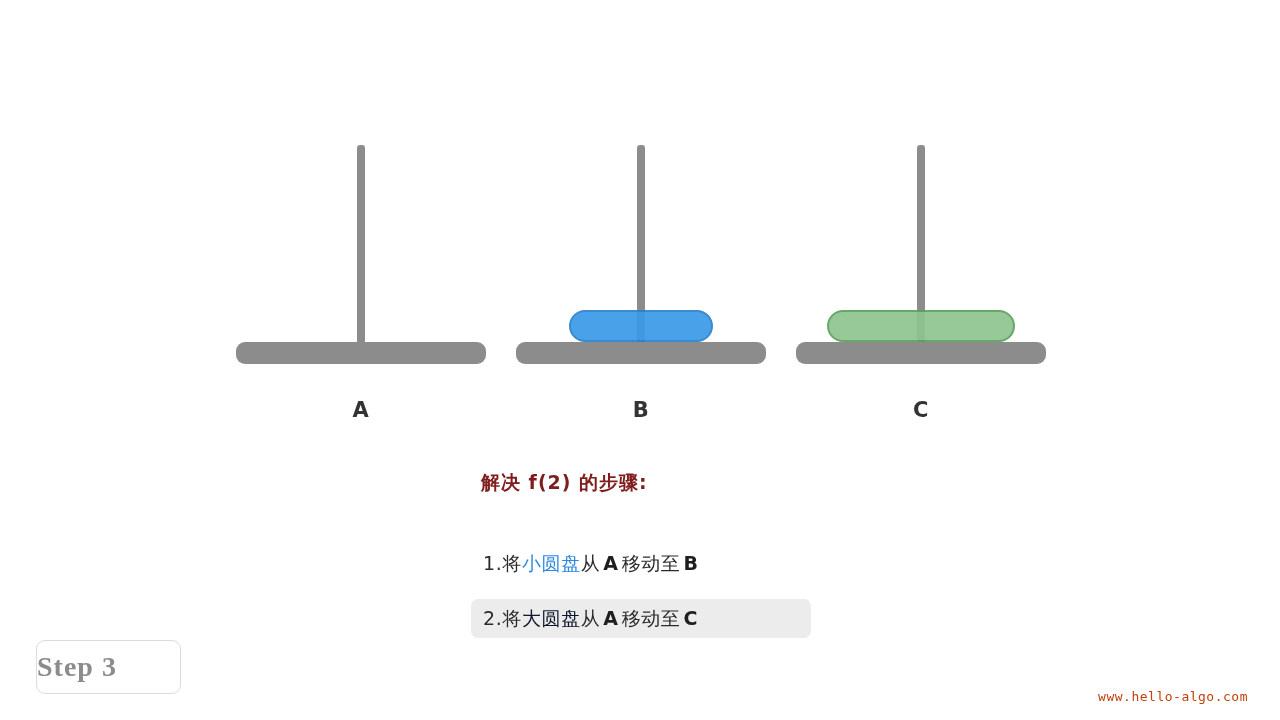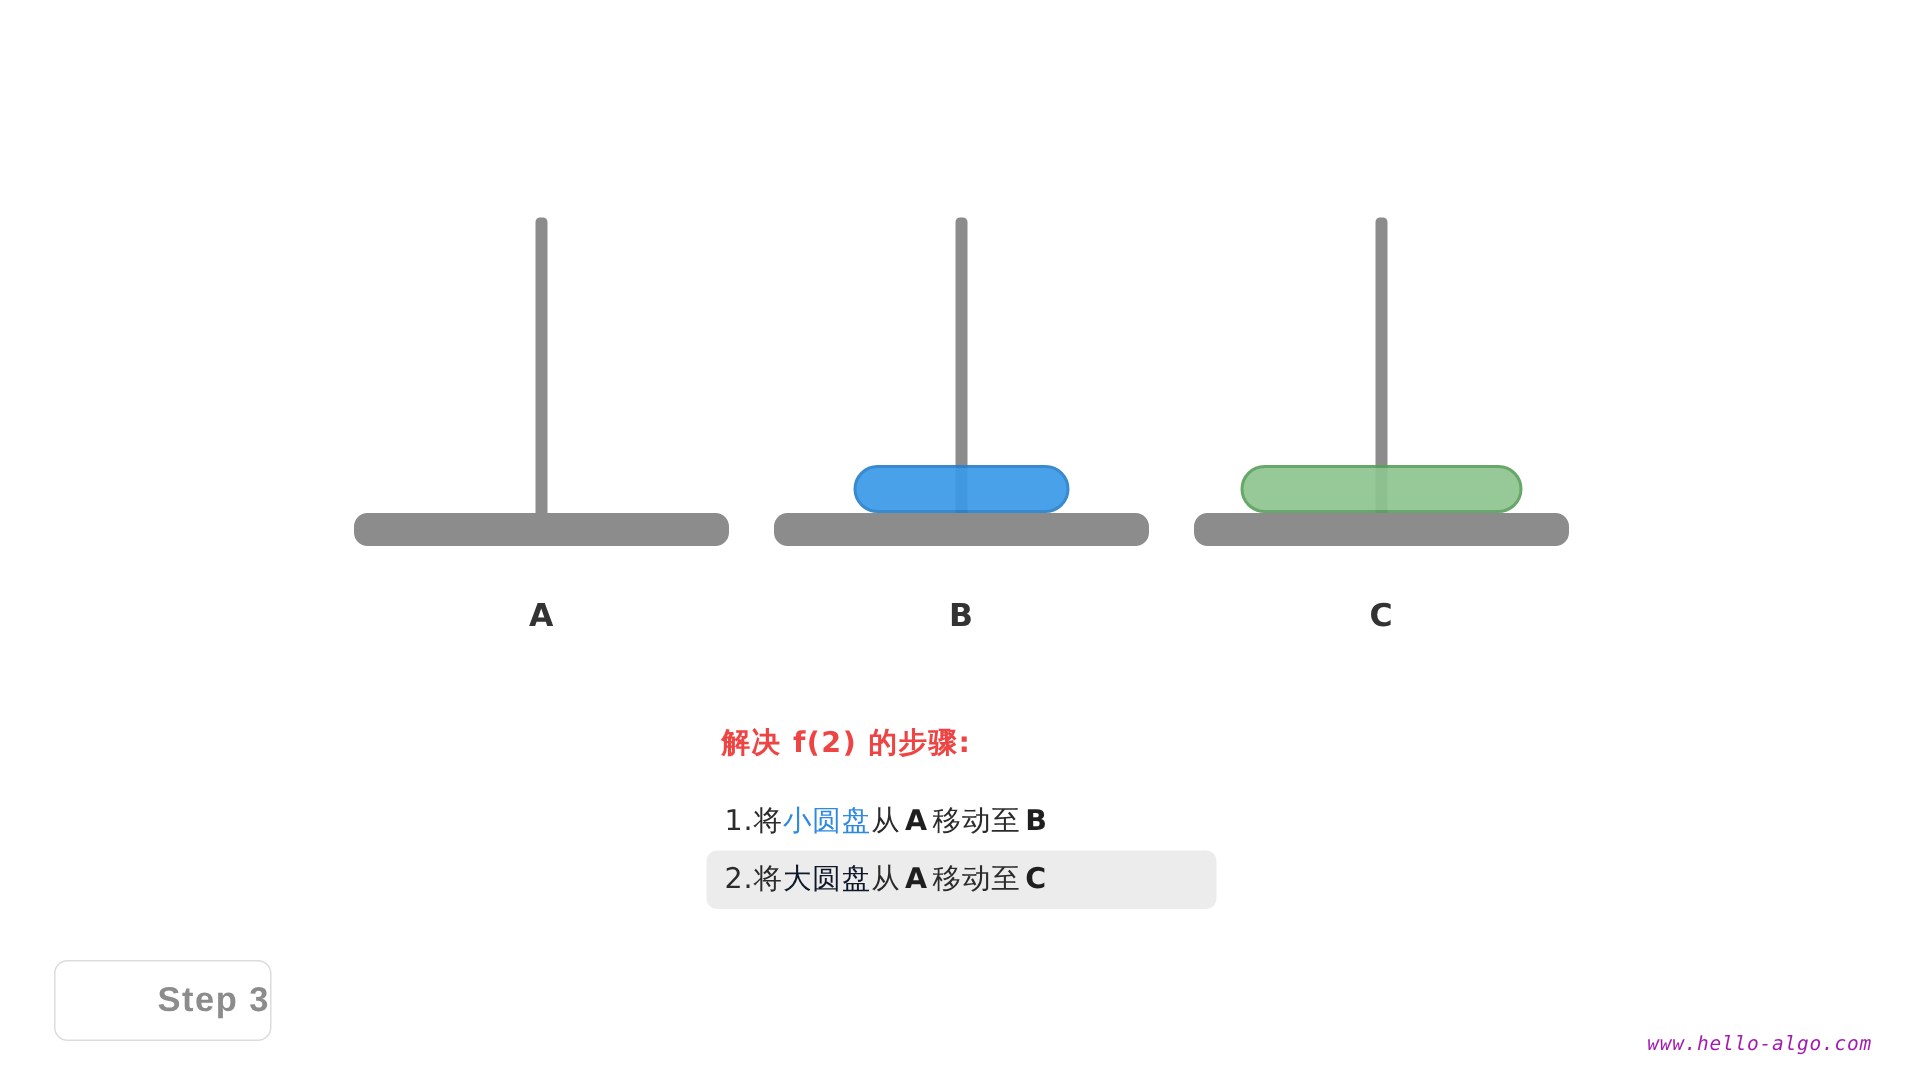--- a/index.html
+++ b/index.html
@@ -94,43 +94,44 @@
   
   #steps-panel {
     position: absolute;
     left: 0;
     top: 470px;
     width: 1280px;
   }
   #steps-title {
     position: absolute;
     left: 481px;
-    top: 12px;
+    top: 0;
     font-size: 19px;
     font-weight: bold;
-    color: #ef4444;
+    color: #7f1d1d;
     letter-spacing: 1px;
     white-space: nowrap;
   }
   #steps-list {
     position: absolute;
     left: 471px;
     top: 58px;
     width: 340px;
   }
   .step-row {
     height: 39px;
     line-height: 39px;
     padding: 0 12px;
     box-sizing: border-box;
     font-size: 19px;
     color: #2b2b2b;
     white-space: nowrap;
     border-radius: 7px;
     letter-spacing: 0.6px;
+    margin-top: 16px;
   }
   .step-row.highlight {
     background: #ececec;
   }
   .step-row .num { color: #2b2b2b; }
   .step-row .disk-word-small { color: #2e8ae0; }
   .step-row .disk-word-large { color: #0f172a; }
   .step-row .peg-name {
     font-weight: bold;
     color: #1f1f1f;
@@ -147,38 +148,37 @@
     border: 1.5px solid #dcdcdc;
     border-radius: 9px;
     background: #ffffff;
     box-sizing: border-box;
   }
   #step-badge-label {
     display: block;
     width: 100%;
     height: 100%;
     line-height: 51px;
-    text-align: right;
-    font-family: Liberation Sans, sans-serif;
-    font-size: 23px;
+    text-align: left;
+    font-family: Liberation Serif, serif;
+    font-size: 28px;
     font-weight: bold;
     color: #8c8c8c;
     letter-spacing: 1px;
   }
 
   
   #watermark {
     position: absolute;
     right: 32px;
     bottom: 16px;
     font-family: "DejaVu Sans Mono", monospace;
     font-size: 13px;
-    color: #a21caf;
+    color: #c2410c;
     letter-spacing: 0.5px;
-    font-style: italic;
   }
 </style>
 </head>
 <body>
 
 <div id="towers-area">
 
   <div class="tower" id="tower-a">
     <div class="peg"></div>
     <div class="base"></div>

